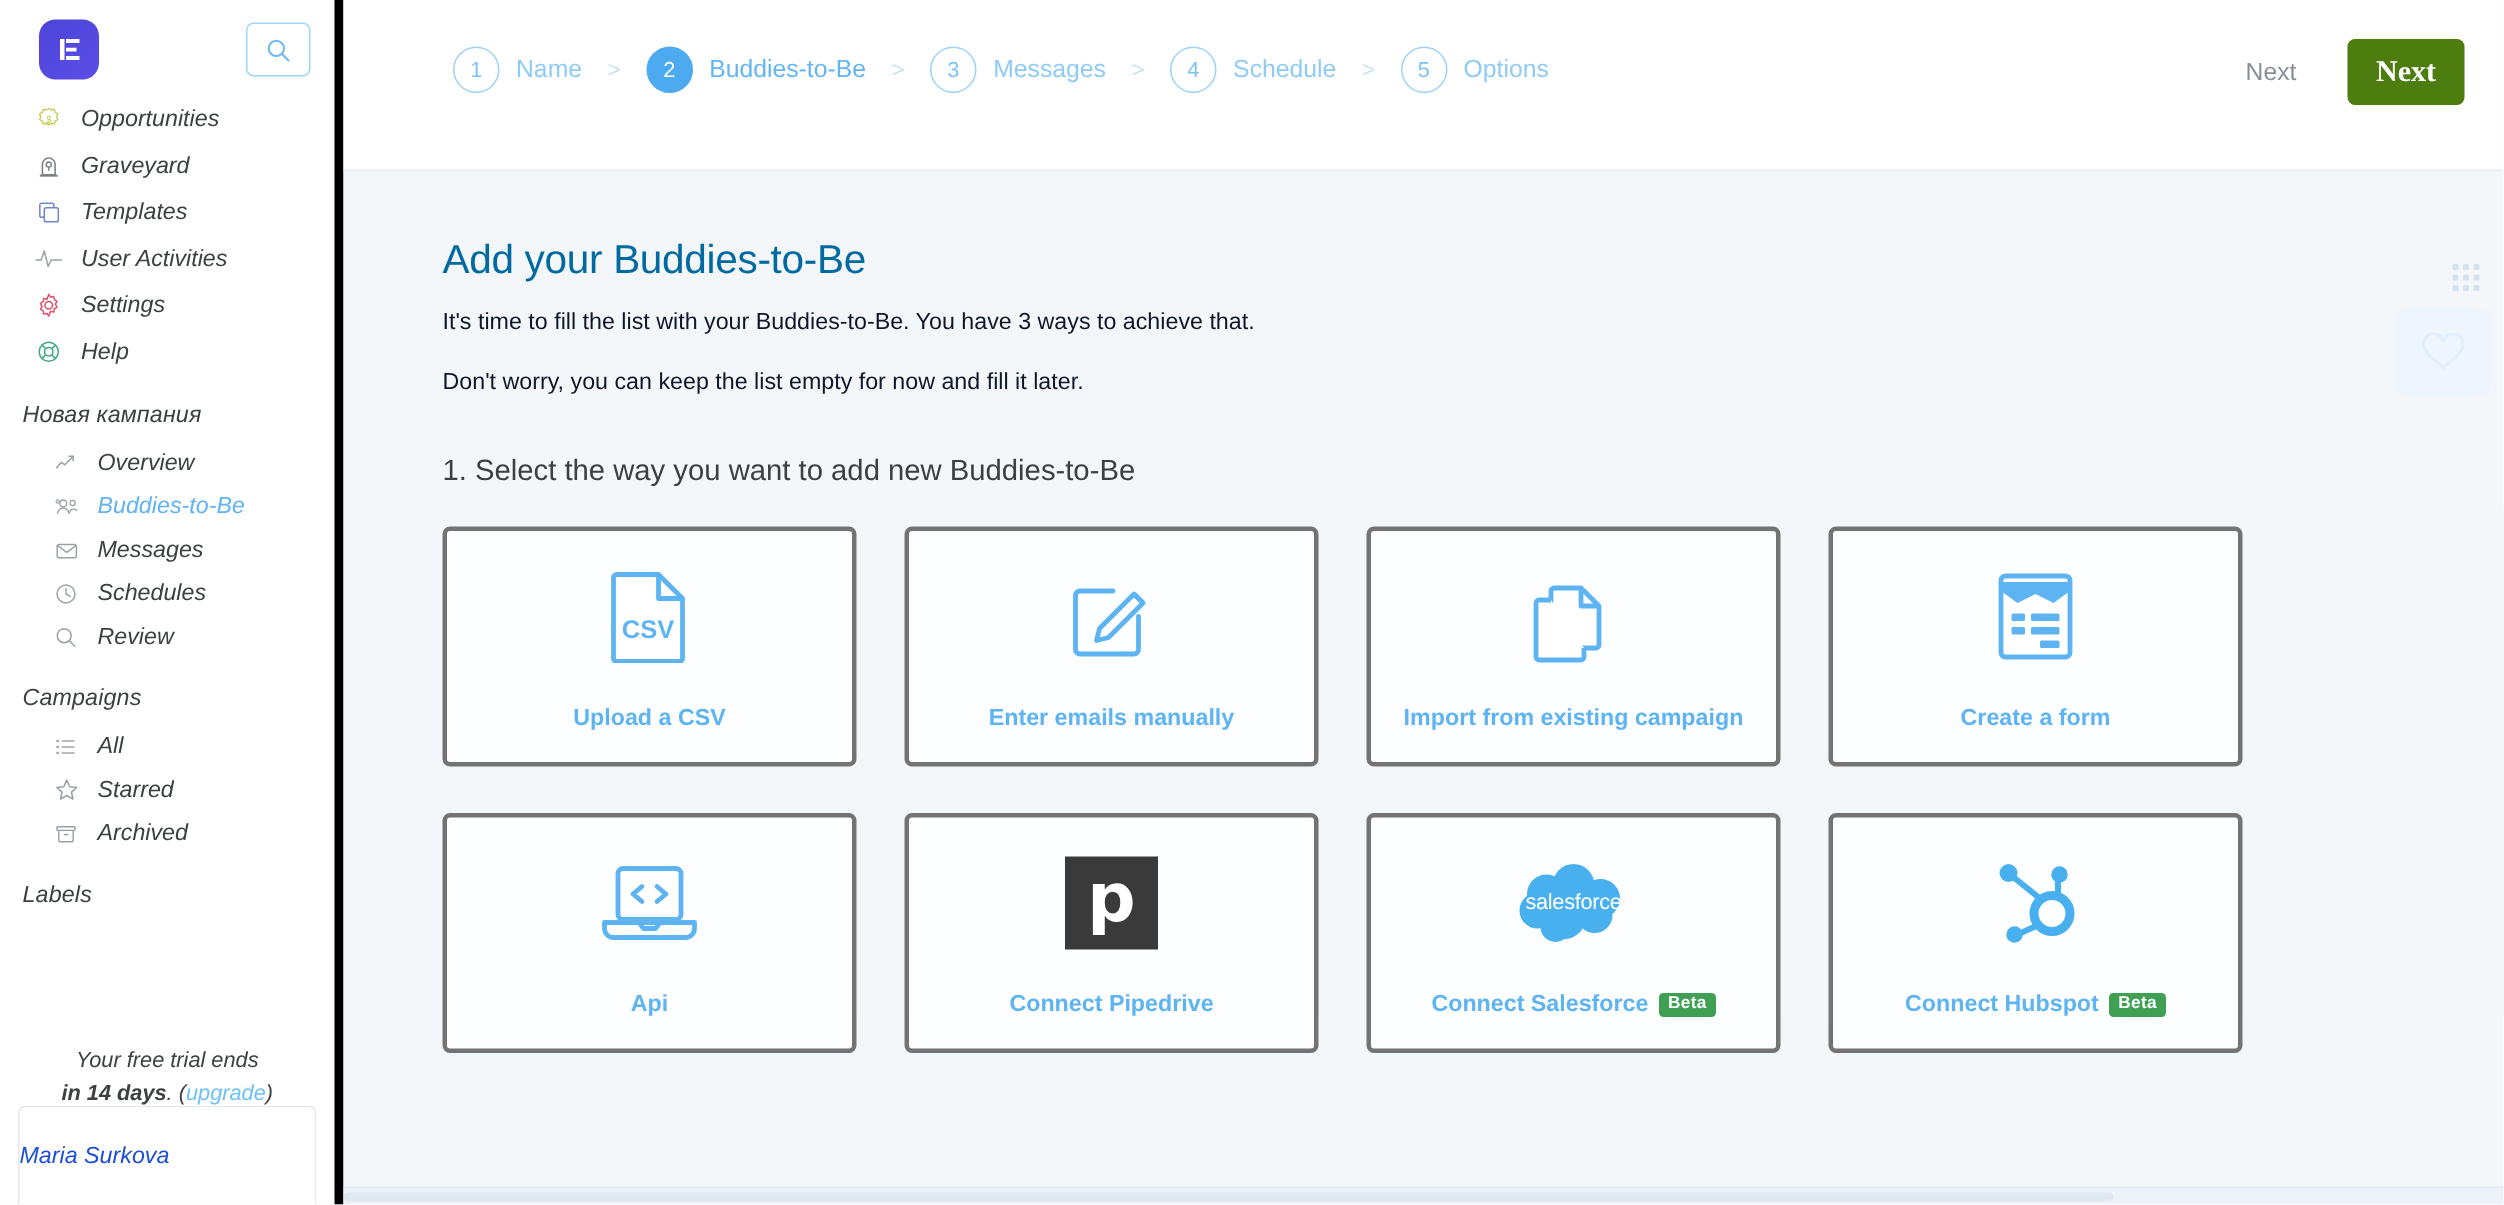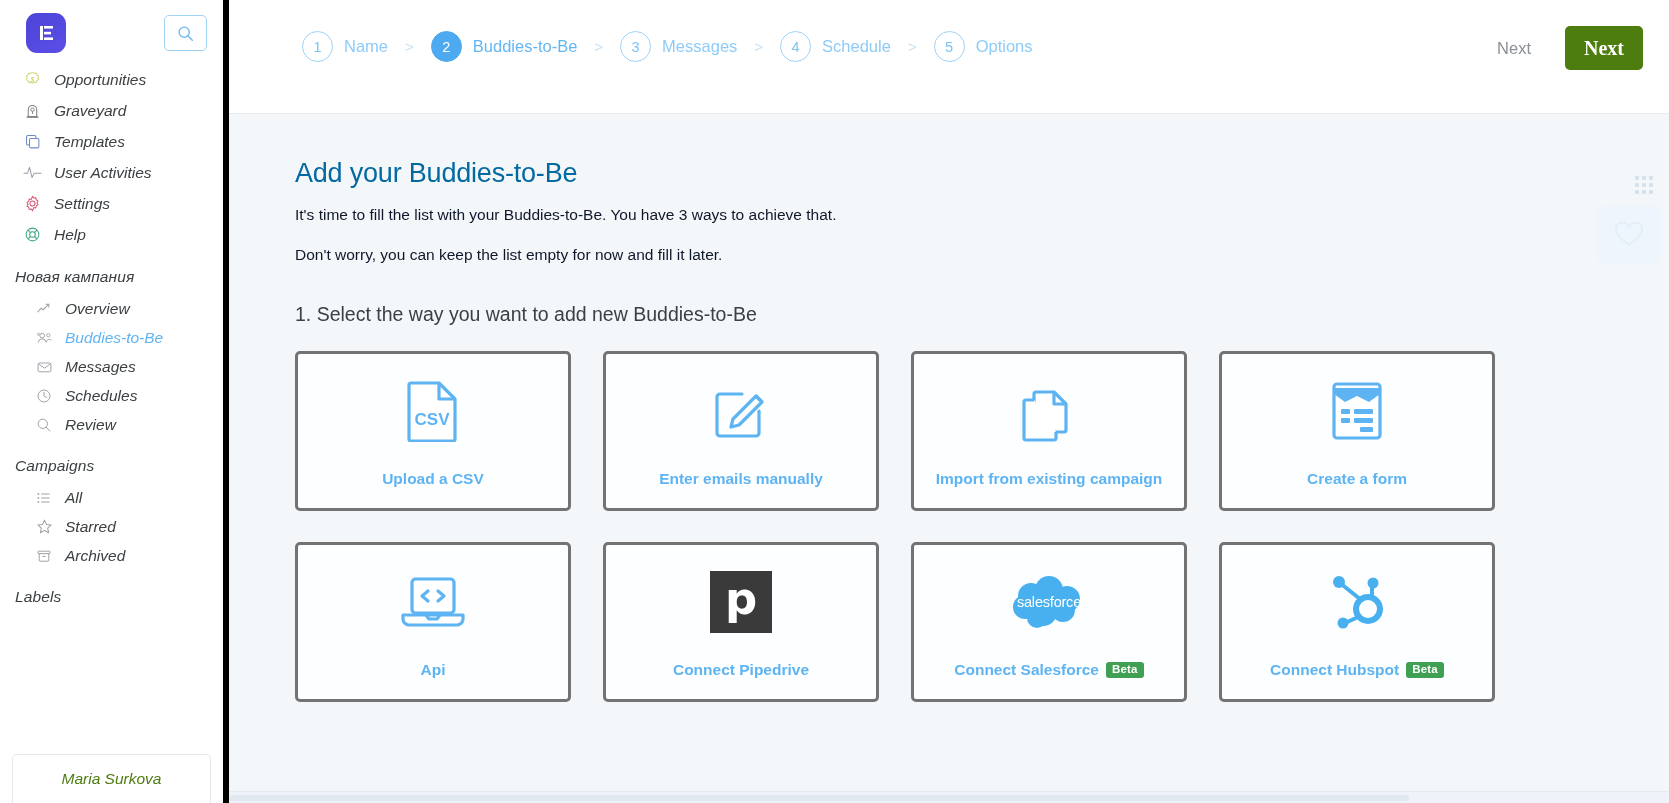--- a/index.html
+++ b/index.html
@@ -74,27 +74,27 @@
     text-align: center;
     font-size: 14.5px; color: #3c4043;
     line-height: 22px;
     padding: 0 14px;
   }
   .trial b { font-weight: bold; }
   .trial a { color: #6ec1f5; text-decoration: none; }
   .user-box {
     position: absolute;
     bottom: 0px; left: 12px; right: 12px;
-    height: 49px;
+    height: 66px;
     border: 1px solid #e4e6ea;
     border-bottom: none;
     border-radius: 5px 5px 0 0;
     background: #fff;
-    display:flex; align-items:center; justify-content:center;
-    font-size: 15.5px; color: #4d7c0f;
+    display:flex; align-items:center; justify-content:flex-start;
+    font-size: 15.5px; color: #1d4ed8;
   }
 
   
   .main {
     flex: 1 1 auto;
     height: 803px;
     position: relative;
     background: #f4f7fa;
     overflow: hidden;
   }
@@ -429,20 +429,25 @@
             <path d="M4 7 v8.5 a1 1 0 0 0 1 1 h10 a1 1 0 0 0 1-1 V7" fill="none" stroke="#9aa0a6" stroke-width="1.2"></path>
             <line x1="8" y1="10.5" x2="12" y2="10.5" stroke="#9aa0a6" stroke-width="1.2"></line>
           </svg>
         </span>
         <span class="lbl">Archived</span>
       </div>
     </div>
 
     <div class="section-title">Labels</div>
 
+    <div class="trial">
+      <span>Your free trial ends</span><br>
+      <b>in 14 days</b><span>.</span>
+      <span>(</span><a href="#">upgrade</a><span>)</span>
+    </div>
 
     <div class="user-box">
       <span>Maria Surkova</span>
     </div>
   </aside>
 
   <section class="main">
 
     <div class="topbar">
       <div class="stepper">

